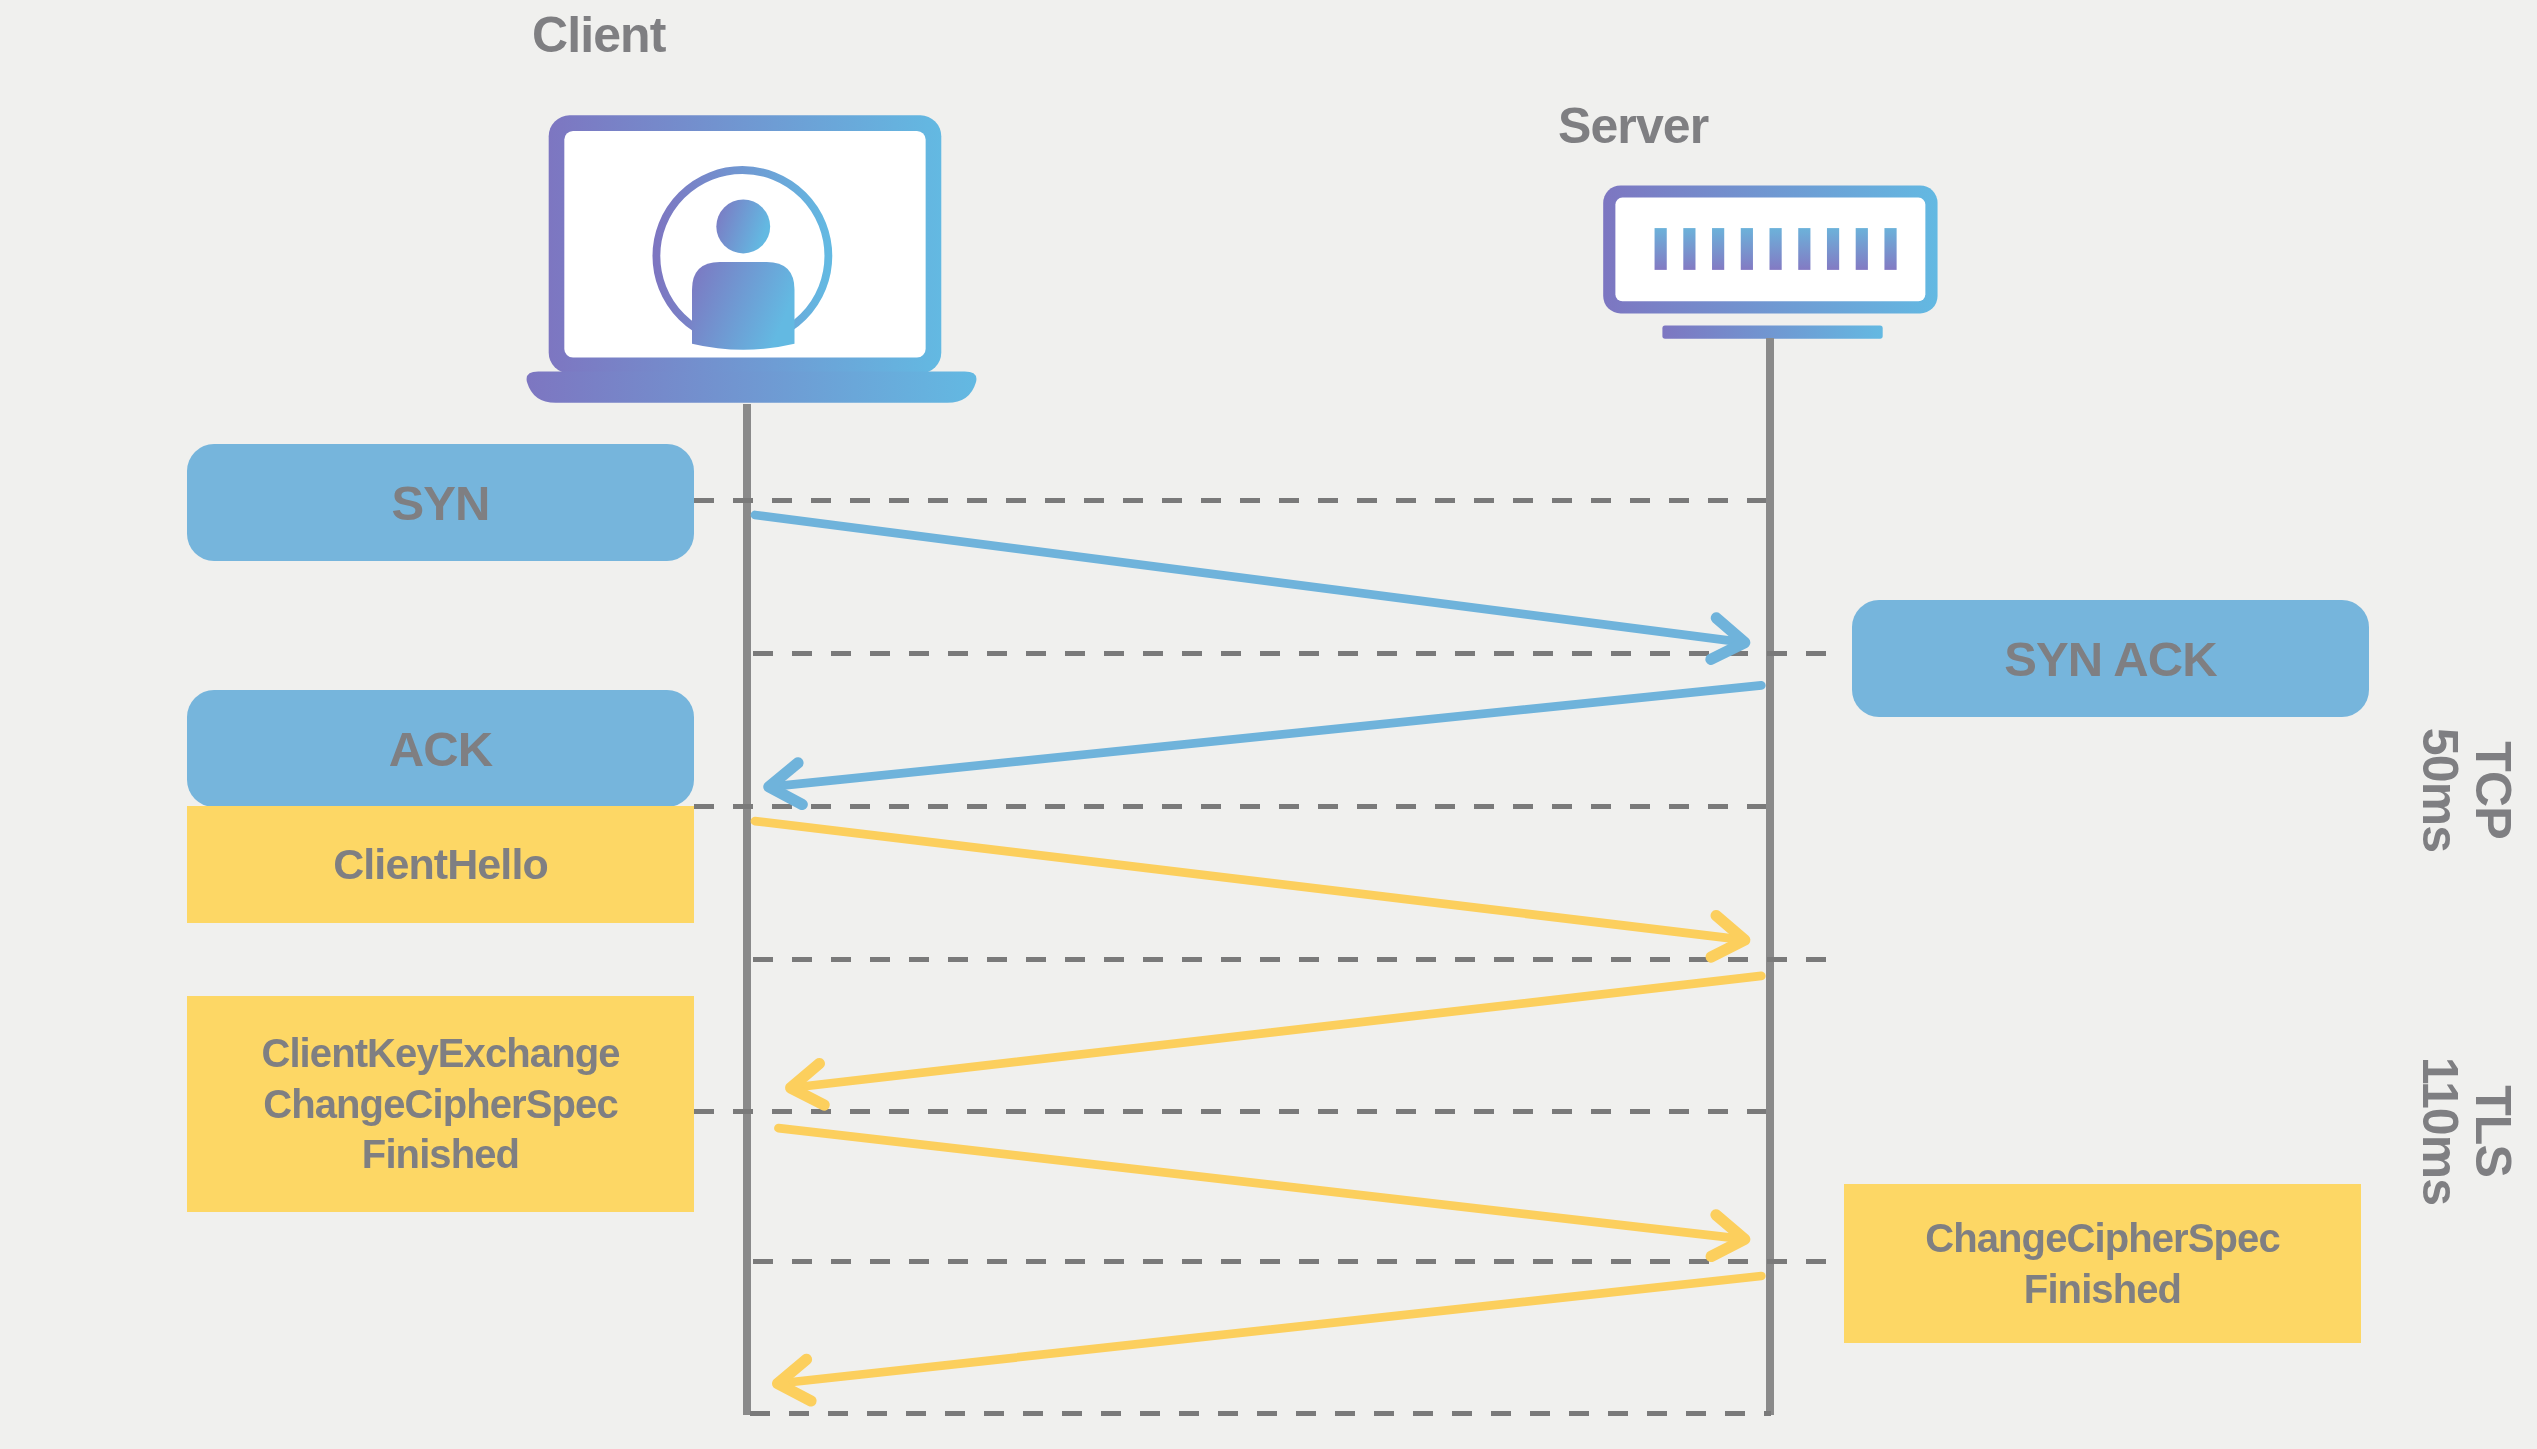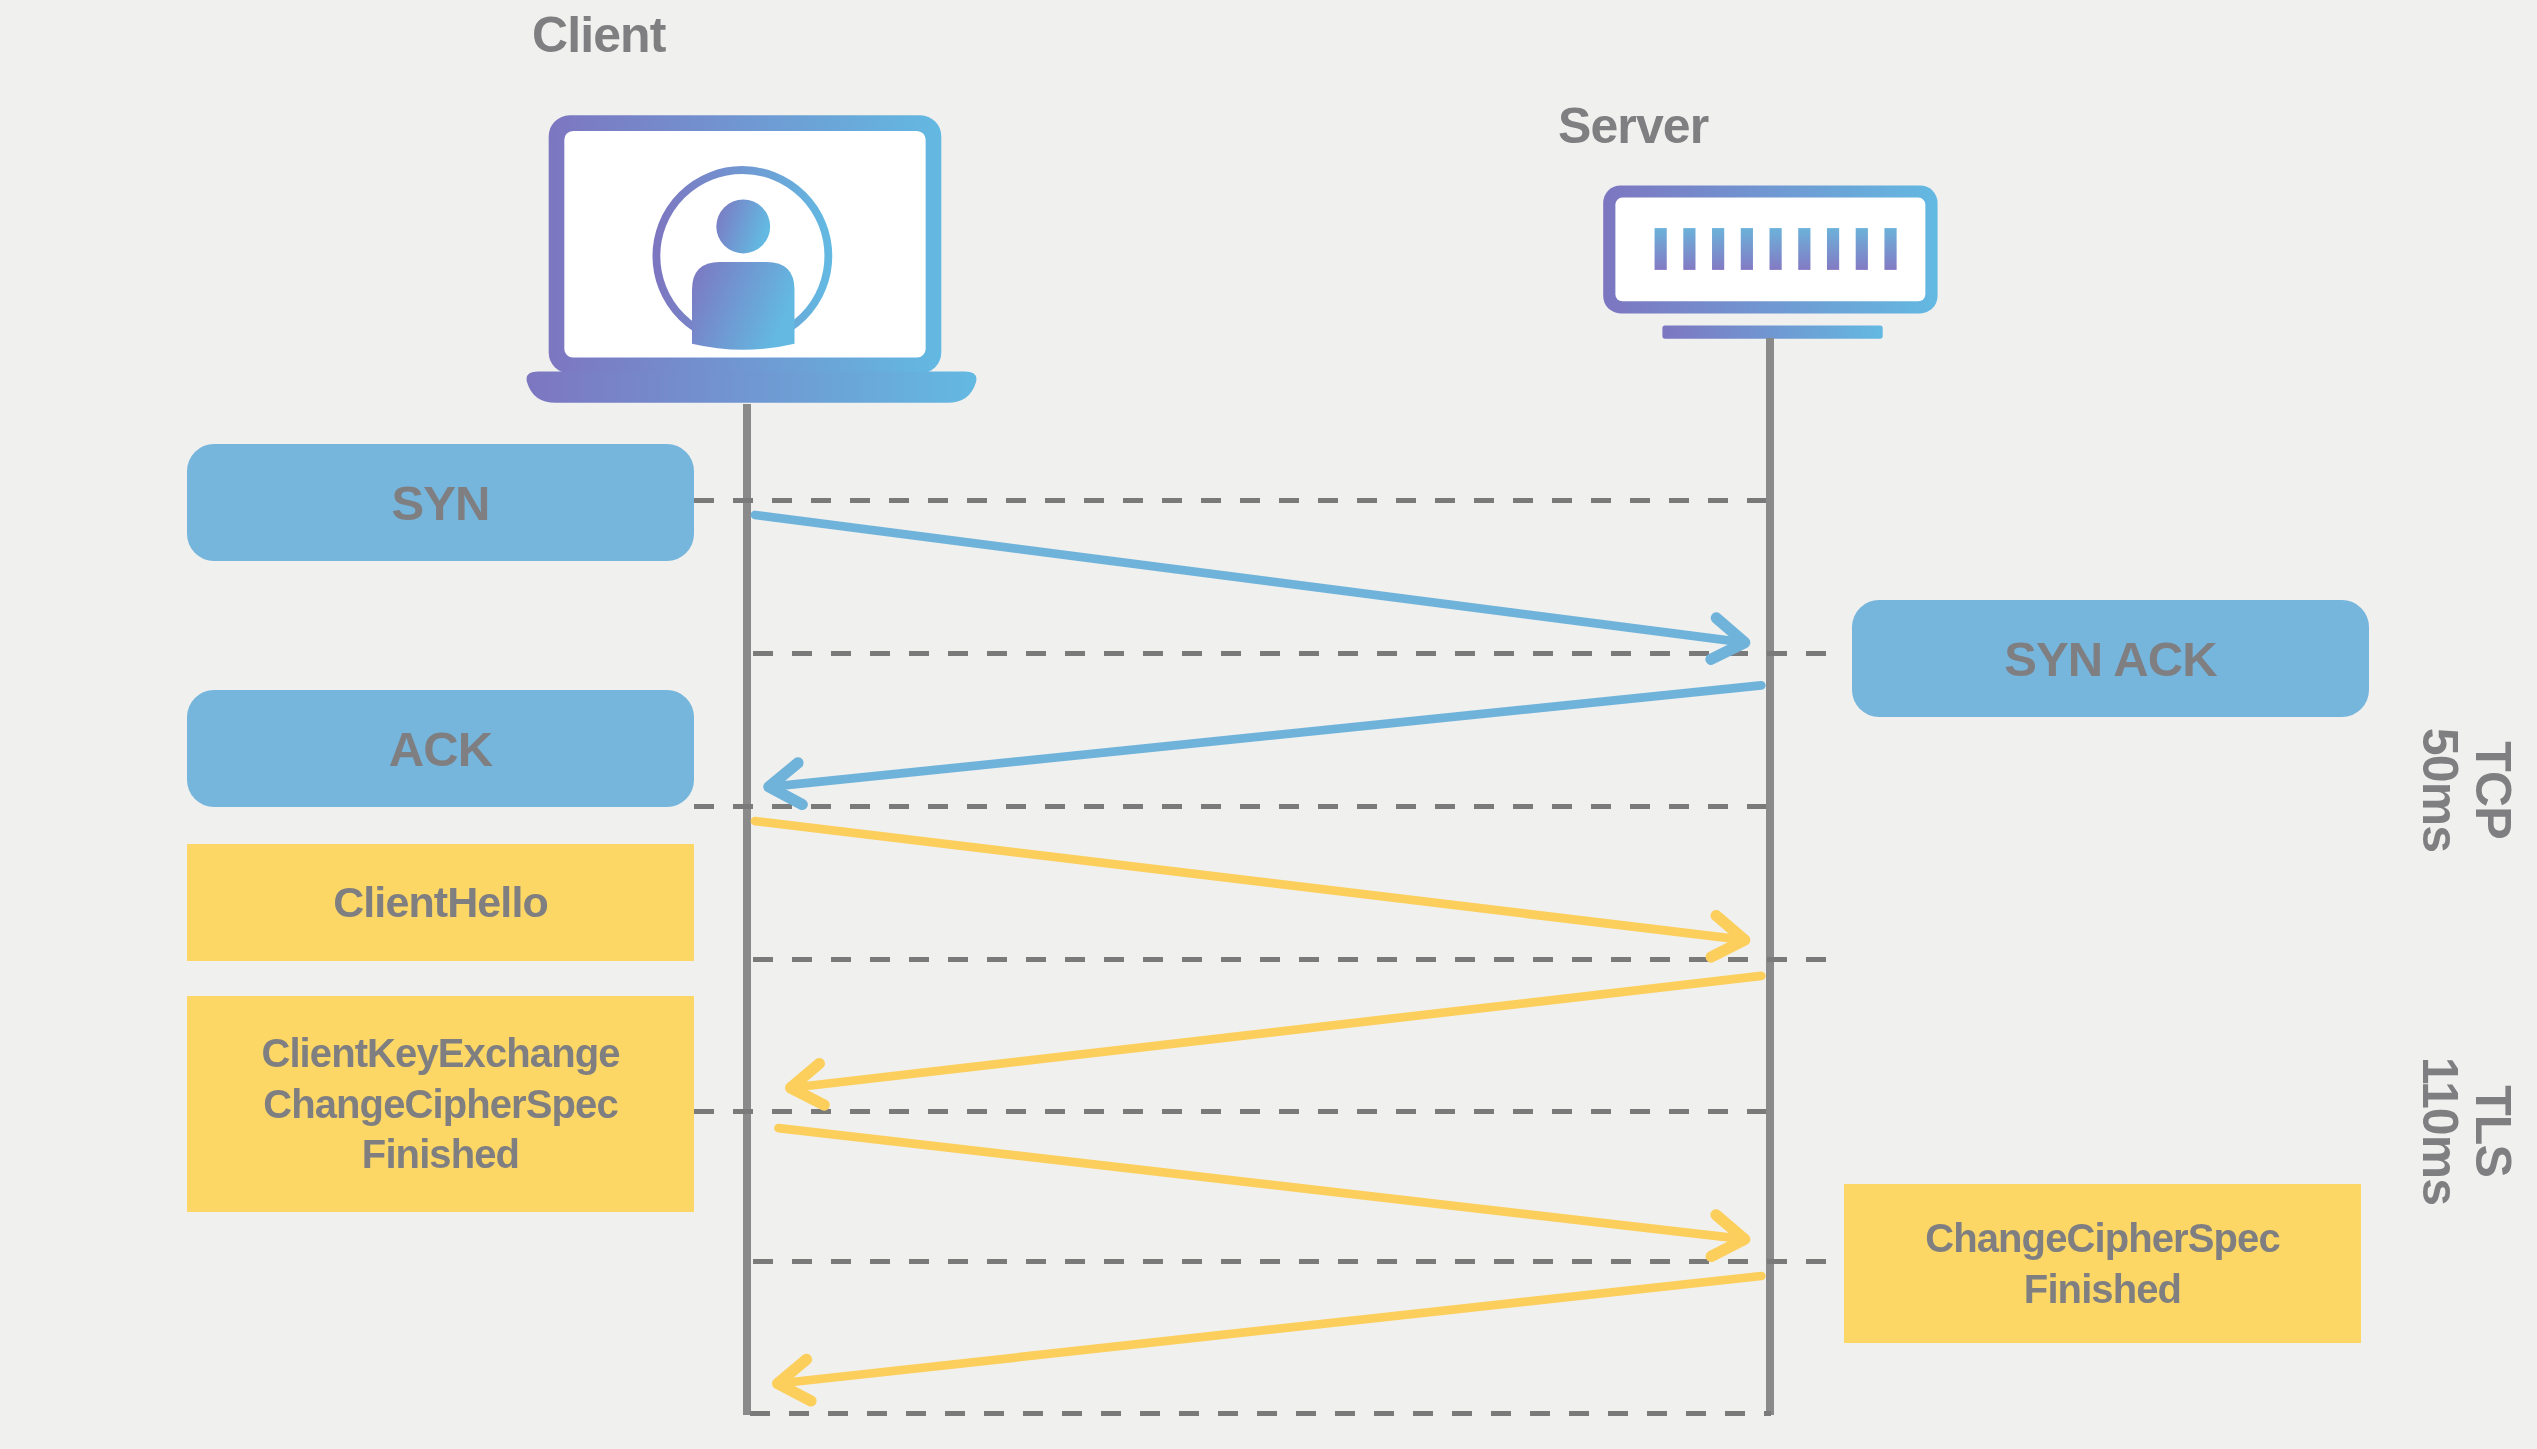--- a/index.html
+++ b/index.html
@@ -138,21 +138,21 @@
   </svg>
 
   <div class="msg-box blue fs-single" style="left:187px;top:444px;width:507px;height:117px;">
     <span>SYN</span>
   </div>
 
   <div class="msg-box blue fs-single" style="left:187px;top:690px;width:507px;height:117px;">
     <span>ACK</span>
   </div>
 
-  <div class="msg-box yellow fs-mid" style="left:187px;top:844px;width:507px;height:117px;">
+  <div class="msg-box yellow fs-mid" style="left:187px;top:806px;width:507px;height:117px;">
     <span>ClientHello</span>
   </div>
 
   <div class="msg-box yellow fs-multi" style="left:187px;top:996px;width:507px;height:216px;">
     <span>ClientKeyExchange</span>
     <span>ChangeCipherSpec</span>
     <span>Finished</span>
   </div>
 
   <div class="msg-box blue fs-single" style="left:1844px;top:600px;width:517px;height:117px;margin-left:8px;">

